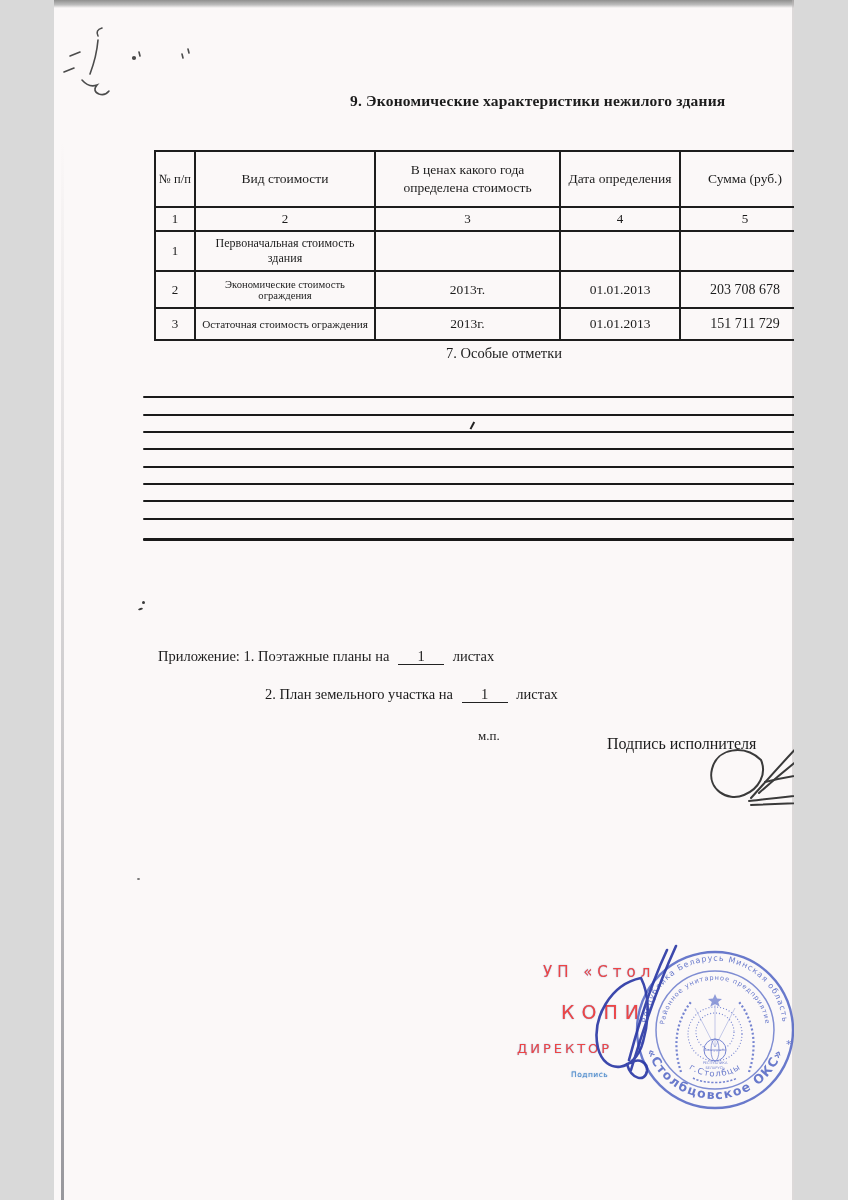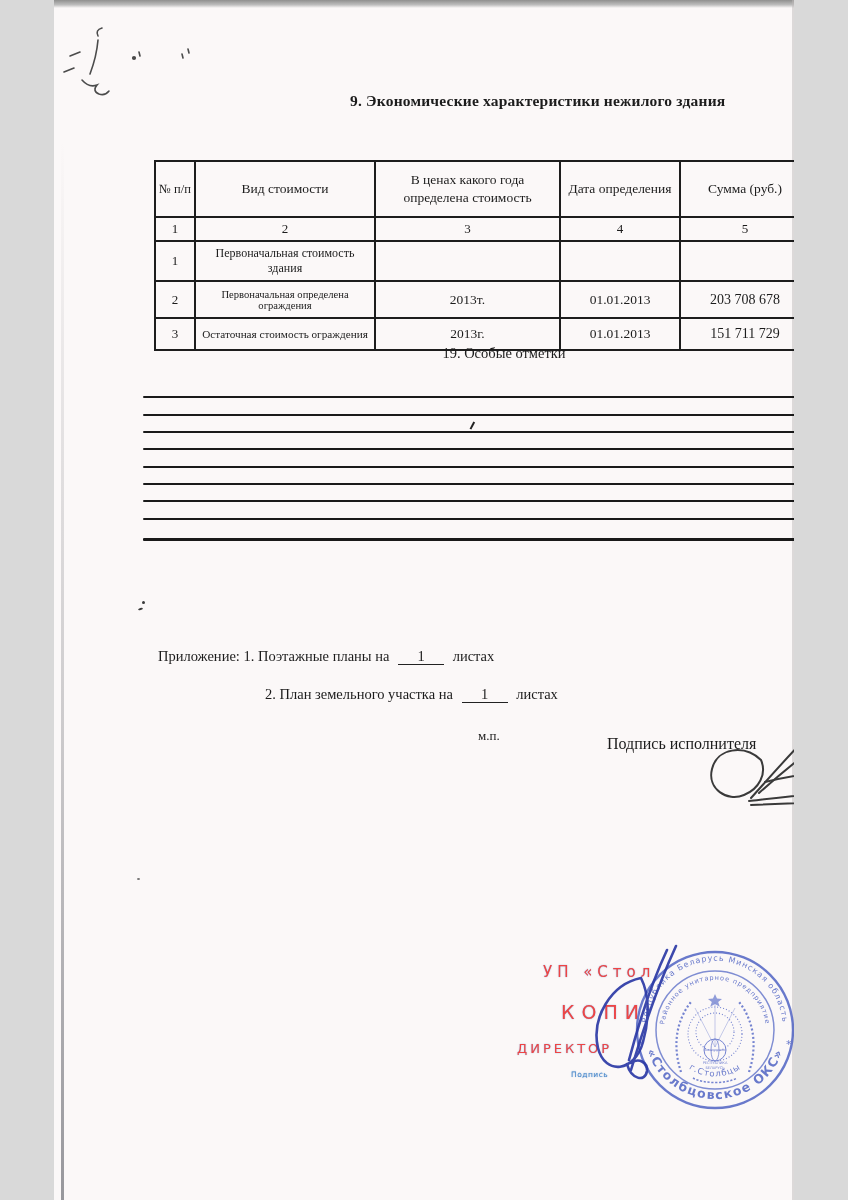--- a/index.html
+++ b/index.html
@@ -14,21 +14,21 @@
   .scan-left{position:absolute;left:7px;top:140px;width:3px;height:1060px;
     background:linear-gradient(to bottom,rgba(150,150,152,0),rgba(148,148,152,.45) 55%,#97979c);}
   .scan-right{position:absolute;right:0;top:0;width:2px;height:1200px;background:rgba(190,186,186,.5);}
   .speck{position:absolute;background:#3a3a3a;border-radius:50%;}
 
   
   .doc-title{position:absolute;left:296px;top:92px;font-size:15.5px;font-weight:bold;
     letter-spacing:.2px;white-space:nowrap;}
 
   
-  table.costs{position:absolute;left:100px;top:160px;width:655px;border-collapse:collapse;
+  table.costs{position:absolute;left:100px;top:150px;width:655px;border-collapse:collapse;
     table-layout:fixed;}
   table.costs td{border:2px solid #1d1d1d;text-align:center;vertical-align:middle;
     padding:0 2px;overflow:hidden;}
   table.costs{border:2.5px solid #161616;}
   .th-cell{font-size:13.5px;}
   .num-row td{font-size:13px;height:22px;border-top-width:2.5px;border-bottom-width:2.5px;}
   .kind-1{font-size:12px;}
   .kind-sm{font-size:10.6px;}
   .year-cell,.date-cell{font-size:13.5px;}
   .amount-cell{font-size:14px;}
@@ -117,36 +117,36 @@
     </tr>
     <tr style="height:40px">
       <td style="font-size:13px">1</td>
       <td class="kind-1">Первоначальная стоимость здания</td>
       <td class="year-cell"></td>
       <td class="date-cell"></td>
       <td class="amount-cell"></td>
     </tr>
     <tr style="height:37px">
       <td style="font-size:13px">2</td>
-      <td class="kind-sm">Первоначальная определена ограждения</td>
+      <td class="kind-sm">Экономические стоимость ограждения</td>
       <td class="year-cell">2013т.</td>
       <td class="date-cell">01.01.2013</td>
       <td class="amount-cell">203 708 678</td>
     </tr>
     <tr style="height:32px">
       <td style="font-size:13px">3</td>
       <td class="kind-sm" style="font-size:11.2px">Остаточная стоимость ограждения</td>
       <td class="year-cell">2013г.</td>
       <td class="date-cell">01.01.2013</td>
       <td class="amount-cell">151 711 729</td>
     </tr>
   </tbody>
     </table>
 
-  <div class="sec10">19. Особые отметки</div>
+  <div class="sec10">7. Особые отметки</div>
 
   <div class="rline" style="top:396px"></div>
   <div class="rline" style="top:414px"></div>
   <div class="rline" style="top:431px"></div>
   <div class="rline" style="top:448px"></div>
   <div class="rline" style="top:466px"></div>
   <div class="rline" style="top:483px"></div>
   <div class="rline" style="top:500px"></div>
   <div class="rline" style="top:518px"></div>
   <div class="rline" style="top:538px;height:2.5px"></div>

